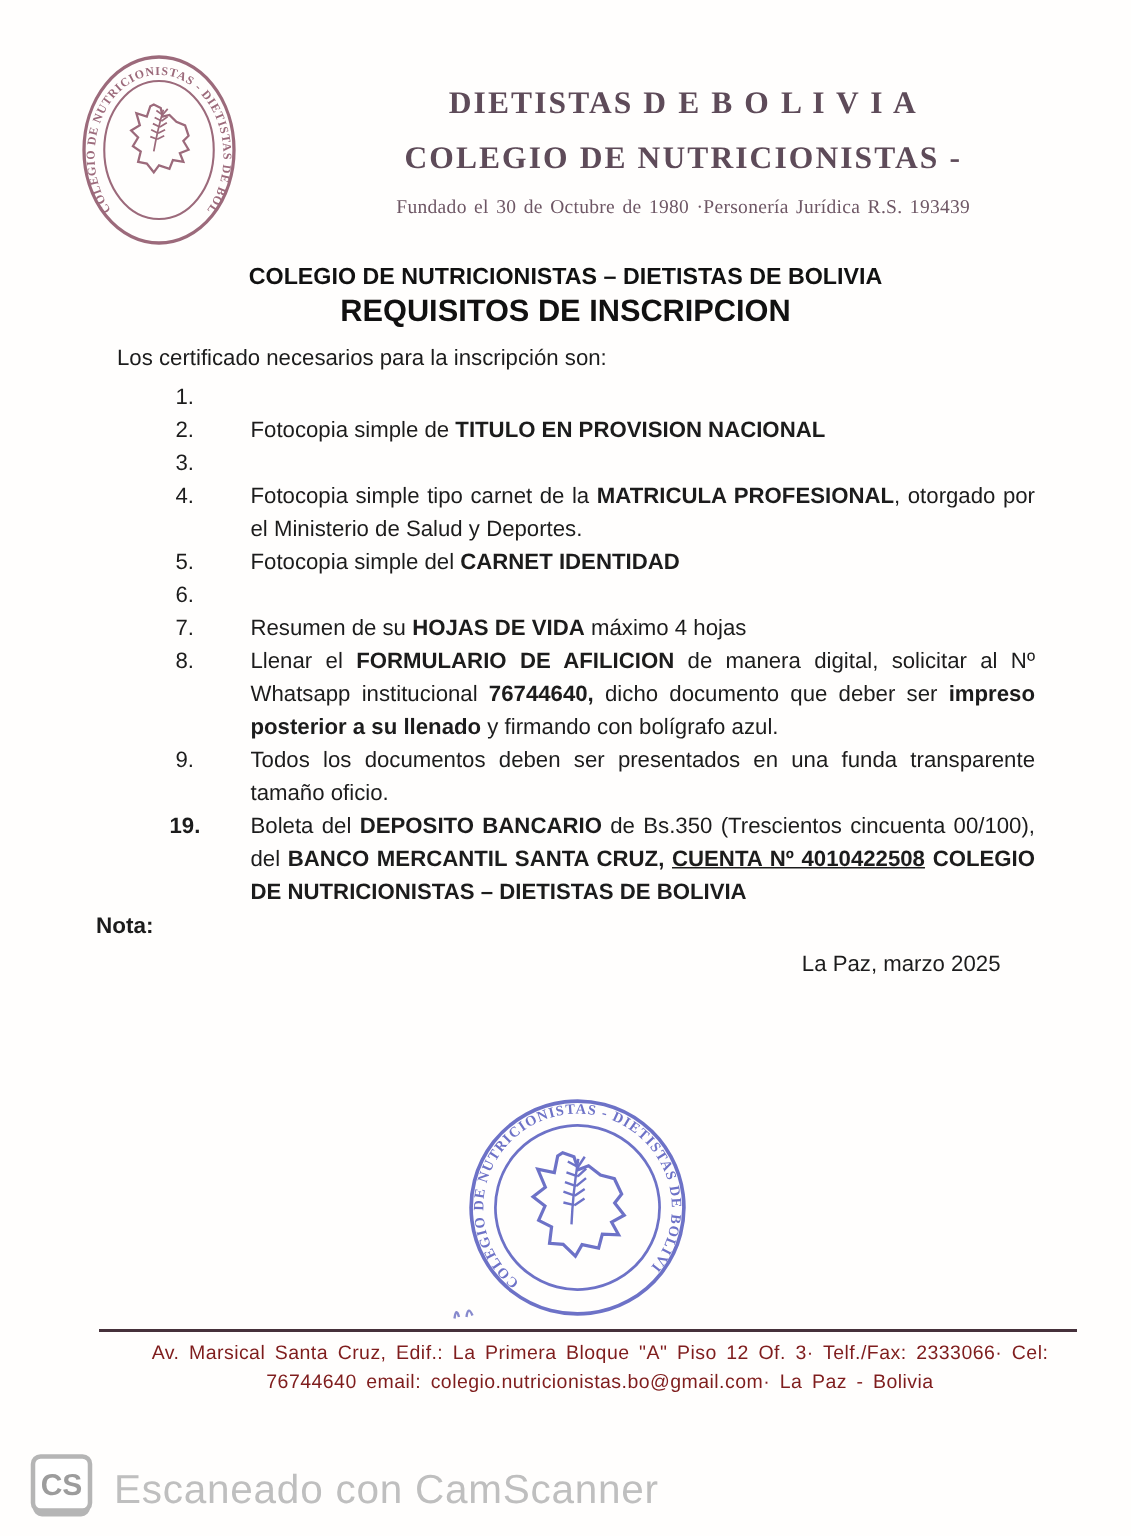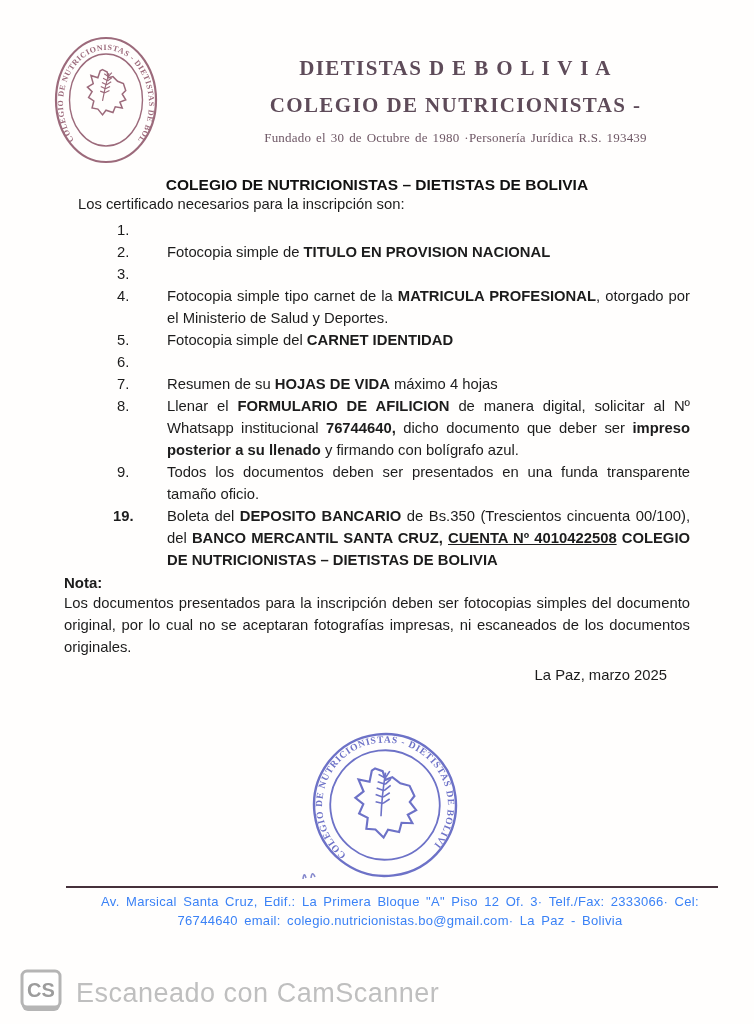--- a/index.html
+++ b/index.html
@@ -40,21 +40,21 @@
 
   
   .stamp{position:absolute;left:309px;top:729px;width:152px;height:152px;
          transform:rotate(-7deg);opacity:.88;}
   .ink-mark{position:absolute;left:300px;top:868px;width:20px;height:14px;opacity:.8;}
 
   
   .footer-rule{position:absolute;left:66px;top:886px;width:652px;height:2px;background:#46313b;}
   .footer-text{
     position:absolute;left:80px;top:893px;width:640px;text-align:center;
-    color:#3b82f6;font-size:13px;line-height:18.5px;letter-spacing:.3px;word-spacing:2.5px;
+    color:#7f1d1d;font-size:13px;line-height:18.5px;letter-spacing:.3px;word-spacing:2.5px;
   }
 
   
   .cs-badge{position:absolute;left:18px;top:968px;width:46px;height:46px;}
   .cs-text{
     position:absolute;left:76px;top:978px;
     font-size:27px;color:#bfbfbf;letter-spacing:.5px;
   }
 </style>
 </head>
@@ -83,20 +83,21 @@
 
     <div class="head-text">
       <div class="doc-title">DIETISTAS D E B O L I V I A</div>
       <div class="doc-title">COLEGIO DE NUTRICIONISTAS -</div>
       <div class="doc-subtitle">Fundado el 30 de Octubre de  1980 ·Personería Jurídica  R.S.  193439</div>
     </div>
   </div>
 
   <div class="main">
     <p class="h1">COLEGIO DE NUTRICIONISTAS – DIETISTAS DE BOLIVIA</p>
+    <p class="h2">REQUISITOS DE INSCRIPCION</p>
     <p class="intro">Los certificado necesarios para la inscripción son:</p>
 
     <div class="req-list">
       <div class="item">
         <span class="num">1.</span>
       </div>
       <div class="item">
         <span class="num">2.</span>
         <span class="txt"><span>Fotocopia simple de </span><span style="font-weight: bold;">TITULO EN PROVISION NACIONAL</span></span>
       </div>
@@ -126,21 +127,20 @@
         <span class="num">9.</span>
         <span class="txt"><span>Todos los documentos deben ser presentados en una funda transparente tamaño oficio.</span></span>
       </div>
       <div class="item">
         <span class="num strong">19.</span>
         <span class="txt"><span>Boleta del </span><span style="font-weight: bold;">DEPOSITO BANCARIO</span><span> de Bs.350 (Trescientos cincuenta 00/100), del </span><span style="font-weight: bold;">BANCO MERCANTIL SANTA CRUZ, </span><span style="font-weight: bold; text-decoration: underline;">CUENTA Nº 4010422508</span><span style="font-weight: bold;"> </span><span style="font-weight: bold;">COLEGIO DE NUTRICIONISTAS – DIETISTAS DE BOLIVIA</span></span>
       </div>
     </div>
 
     <p class="nota-label">Nota:</p>
-    <p class="nota-text">Los documentos presentados para la inscripción deben ser fotocopias simples del documento original, por lo cual no se aceptaran fotografías impresas, ni escaneados de los documentos originales.</p>
     <p class="date-line">La Paz, marzo 2025</p>
   </div>
 
   <svg class="stamp" viewBox="0 0 150 150">
     <g fill="none" stroke="#5a5fc0">
       <circle cx="75" cy="75" r="70" stroke-width="2.4"></circle>
       <circle cx="75" cy="75" r="54" stroke-width="1.8"></circle>
       <g transform="translate(31,31) scale(0.88)" stroke-width="2.4">
         <path d="M44,8 L52,12 54,22 62,20 70,28 80,32 84,44 78,50 84,60 74,64 78,74 66,72 62,82 50,78 44,86 36,76 26,74 29,62 20,56 26,46 18,38 28,32 24,18 36,22 40,10 Z"></path>
         <path d="M55,14 C51,28 47,44 44,62" stroke-width="1.8"></path>

